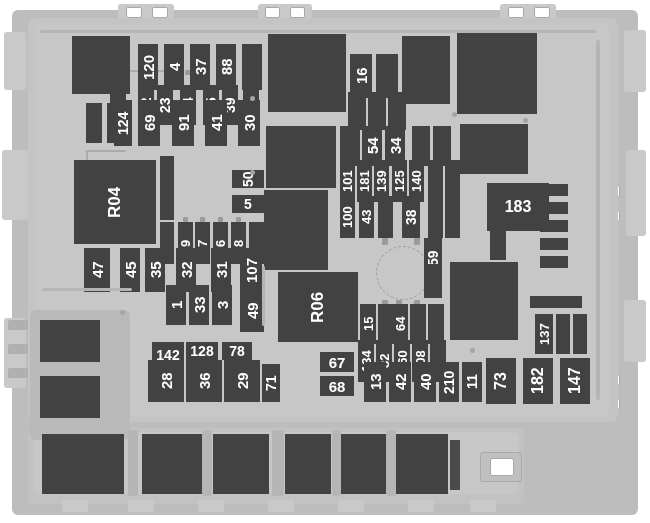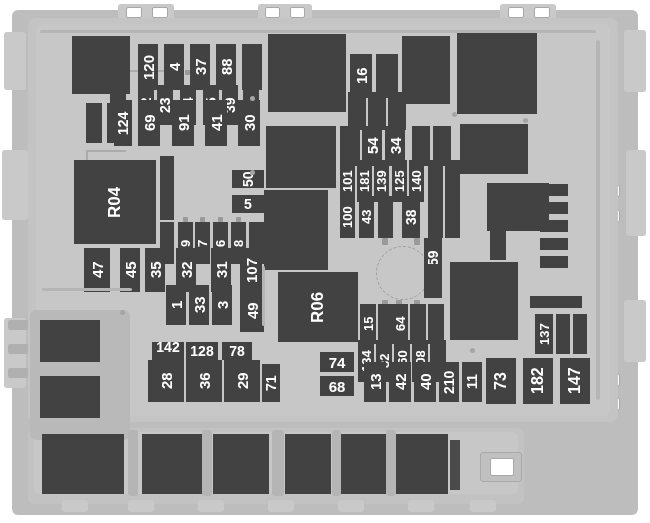--- a/index.html
+++ b/index.html
@@ -272,20 +272,21 @@
   <div class="pin" style="left:414px;top:300px;width:6px;height:7px;"></div>
 
   <div class="fz" style="left:424px;top:238px;width:18px;height:40px;"></div>
   <div class="lbl vert" style="left:424px;top:238px;width:18px;height:40px;font-size:14px;">59</div>
   <div class="fz" style="left:424px;top:264px;width:18px;height:34px;"></div>
 
   <div class="fz" style="left:278px;top:272px;width:80px;height:70px;"></div>
   <div class="lbl vert" style="left:278px;top:272px;width:80px;height:70px;font-size:17px;">R06</div>
 
   <div class="fz" style="left:487px;top:183px;width:62px;height:48px;"></div>
+  <div class="lbl" style="left:487px;top:183px;width:62px;height:48px;font-size:16px;">183</div>
 
   <div class="fz" style="left:540px;top:184px;width:28px;height:12px;"></div>
   <div class="fz" style="left:540px;top:202px;width:28px;height:12px;"></div>
   <div class="fz" style="left:540px;top:220px;width:28px;height:12px;"></div>
   <div class="fz" style="left:540px;top:238px;width:28px;height:12px;"></div>
   <div class="fz" style="left:540px;top:256px;width:28px;height:12px;"></div>
 
   <div class="fz" style="left:535px;top:314px;width:18px;height:40px;"></div>
   <div class="lbl vert" style="left:535px;top:314px;width:18px;height:40px;font-size:13px;">137</div>
 
@@ -338,27 +339,27 @@
   <div class="fz" style="left:486px;top:358px;width:30px;height:46px;"></div>
   <div class="lbl vert" style="left:486px;top:358px;width:30px;height:46px;font-size:16px;">73</div>
 
   <div class="fz" style="left:523px;top:358px;width:30px;height:46px;"></div>
   <div class="lbl vert" style="left:523px;top:358px;width:30px;height:46px;font-size:16px;">182</div>
 
   <div class="fz" style="left:560px;top:358px;width:30px;height:46px;"></div>
   <div class="lbl vert" style="left:560px;top:358px;width:30px;height:46px;font-size:16px;">147</div>
 
   <div class="fz" style="left:320px;top:352px;width:34px;height:20px;"></div>
-  <div class="lbl" style="left:320px;top:352px;width:34px;height:20px;font-size:15px;">74</div>
+  <div class="lbl" style="left:320px;top:352px;width:34px;height:20px;font-size:15px;">67</div>
 
   <div class="fz" style="left:320px;top:376px;width:34px;height:20px;"></div>
   <div class="lbl" style="left:320px;top:376px;width:34px;height:20px;font-size:15px;">68</div>
 
   <div class="fz" style="left:152px;top:342px;width:32px;height:18px;"></div>
-  <div class="lbl" style="left:152px;top:338px;width:32px;height:18px;font-size:14px;">142</div>
+  <div class="lbl" style="left:152px;top:346px;width:32px;height:18px;font-size:14px;">142</div>
 
   <div class="fz" style="left:186px;top:342px;width:32px;height:18px;"></div>
   <div class="lbl" style="left:186px;top:342px;width:32px;height:18px;font-size:14px;">128</div>
 
   <div class="fz" style="left:222px;top:342px;width:30px;height:18px;"></div>
   <div class="lbl" style="left:222px;top:342px;width:30px;height:18px;font-size:14px;">78</div>
 
   <div class="fz" style="left:148px;top:360px;width:36px;height:42px;"></div>
   <div class="lbl vert" style="left:148px;top:360px;width:36px;height:42px;font-size:15px;">28</div>
 

